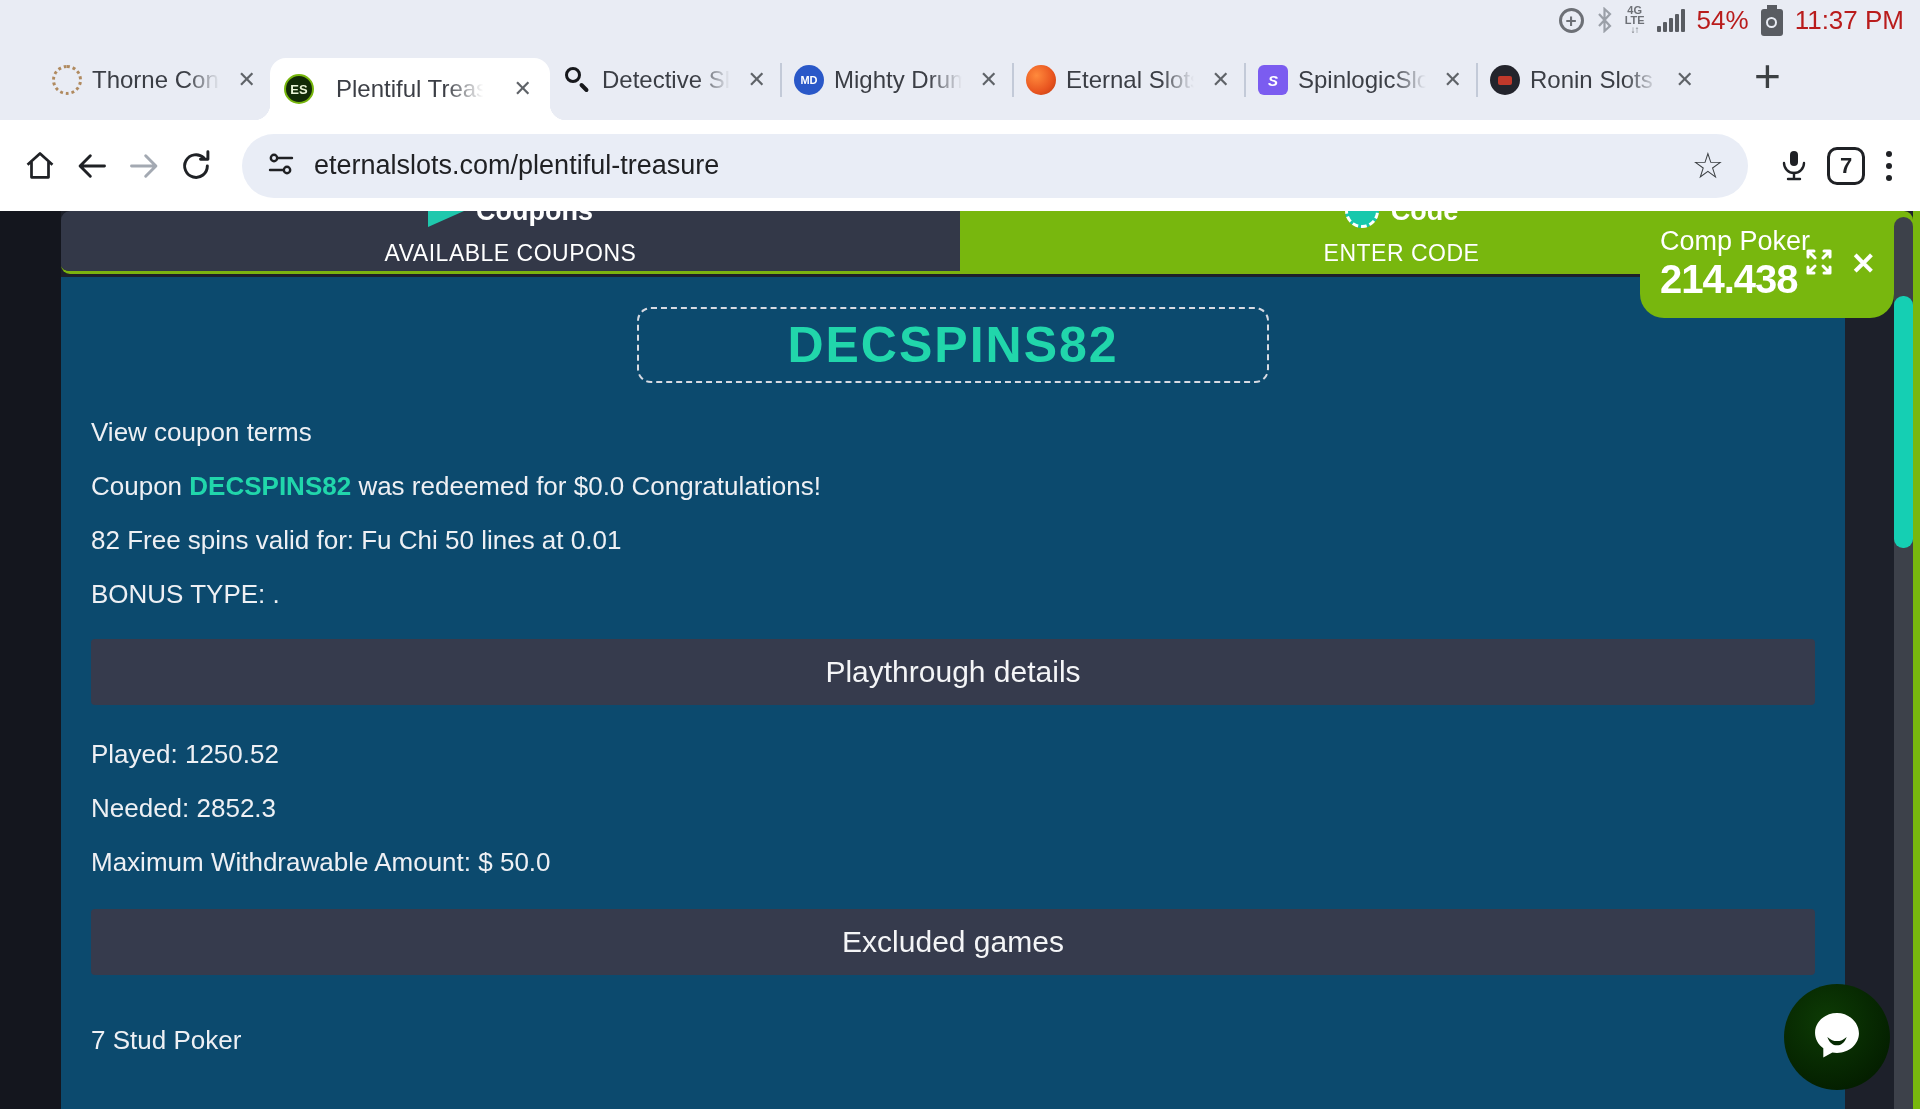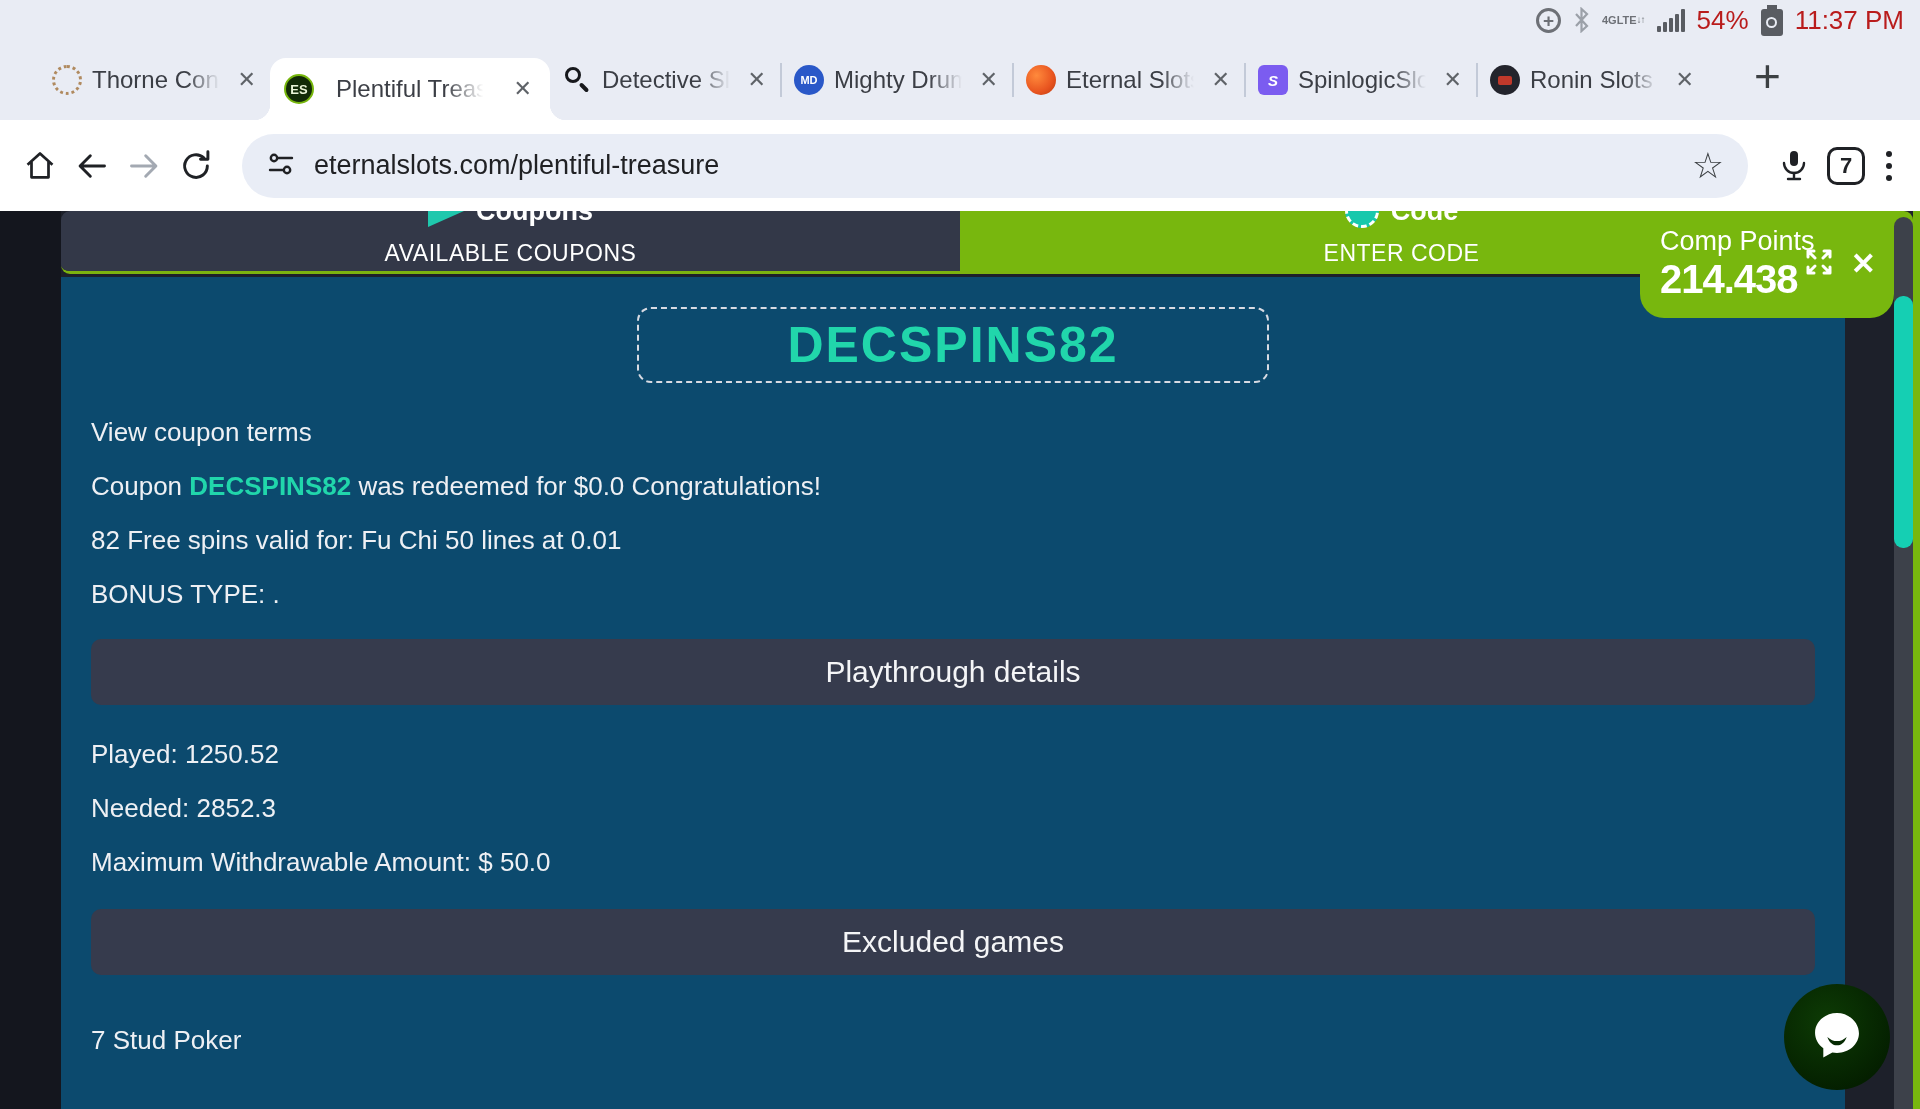--- a/index.html
+++ b/index.html
@@ -9,21 +9,21 @@
   .screen { position:relative; width:1920px; height:1109px; }
 
   
   .statusbar { height:40px; background:#e9ecf4; display:flex; align-items:center;
                justify-content:flex-end; gap:12px; padding-right:16px; color:#55585e; }
   .sb-txt { font-size:26px; color:#b91c1c; }
   .sb-saver { width:25px; height:25px; border:3px solid #6d7076; border-radius:50%;
               display:flex; align-items:center; justify-content:center;
               font-size:19px; font-weight:bold; color:#6d7076; line-height:1; }
   .sb-bt svg { display:block; }
-  .sb-lte { display:flex; flex-direction:row; align-items:center; line-height:10px;
+  .sb-lte { display:flex; flex-direction:column; align-items:center; line-height:10px;
             font-size:11px; font-weight:bold; color:#6d7076; }
   .sb-lte .arr { font-size:10px; letter-spacing:-1px; }
   .sb-signal { display:flex; align-items:flex-end; gap:2px; height:24px; }
   .sb-signal i { display:block; width:4px; background:#595c62; border-radius:1px; }
   .sb-batt { position:relative; width:22px; height:31px; }
   .sb-batt .nub { position:absolute; top:0; left:6px; width:10px; height:4px; background:#595c62; }
   .sb-batt .body { position:absolute; top:4px; left:0; width:22px; height:27px; background:#595c62;
                    border-radius:3px; display:flex; align-items:center; justify-content:center; }
   .sb-batt .glyph { width:11px; height:11px; border:2px solid #e9ecf4; border-radius:50%; }
 
@@ -94,21 +94,21 @@
                border:3px dashed #fff; position:relative; }
 
   .content { position:absolute; left:61px; top:66px; width:1784px; height:832px;
              background:#0c4a6e; padding:0 30px; overflow:hidden; }
   .code-box { margin:30px auto 0; width:632px; height:76px; border:2px dashed #d8dbe3;
               border-radius:14px; display:flex; align-items:center; justify-content:center; }
   .code-box span { font-size:50px; font-weight:800; color:#21d6ab; letter-spacing:2px; }
   .content p { font-size:26px; color:#eef0f4; margin-top:28px; line-height:26px; }
   .content p.first { margin-top:36px; }
   .teal-b { color:#21d6ab; font-weight:bold; }
-  .panel-bar { margin-top:32px; height:66px; background:#363b4d; border-radius:10px;
+  .panel-bar { margin-top:32px; height:66px; background:#363b4d; border-radius:4px;
                display:flex; align-items:center; justify-content:center;
                font-size:30px; color:#f4f5f7; }
   .panel-bar.excluded { margin-top:34px; }
   .content p.mt36 { margin-top:36px; }
   .content p.game { margin-top:52px; }
 
   .right-margin { position:absolute; left:1845px; top:66px; width:49px; height:832px; background:#1d202a; }
 
   .comp-widget { position:absolute; left:1640px; top:0; width:254px; height:107px;
                  background:#78b70e; border-radius:0 0 24px 24px; display:flex;
@@ -301,21 +301,21 @@
       <p>Needed: 2852.3</p>
       <p>Maximum Withdrawable Amount: $ 50.0</p>
       <div class="panel-bar excluded">Excluded games</div>
       <p class="game">7 Stud Poker</p>
     </div>
 
     <div class="right-margin"></div>
 
     <div class="comp-widget">
       <div class="comp-col">
-        <div class="comp-label">Comp Points</div>
+        <div class="comp-label">Comp Poker</div>
         <div class="comp-value">214.438</div>
       </div>
       <span class="comp-expand">
         <svg width="36" height="36" viewBox="0 0 36 36">
           <g stroke="#fff" stroke-width="3" fill="none" stroke-linecap="round" stroke-linejoin="round">
             <path d="M14 14 L7 7 M7 13 V7 H13"></path>
             <path d="M22 14 L29 7 M23 7 H29 V13"></path>
             <path d="M14 22 L7 29 M7 23 V29 H13"></path>
             <path d="M22 22 L29 29 M29 23 V29 H23"></path>
           </g>

